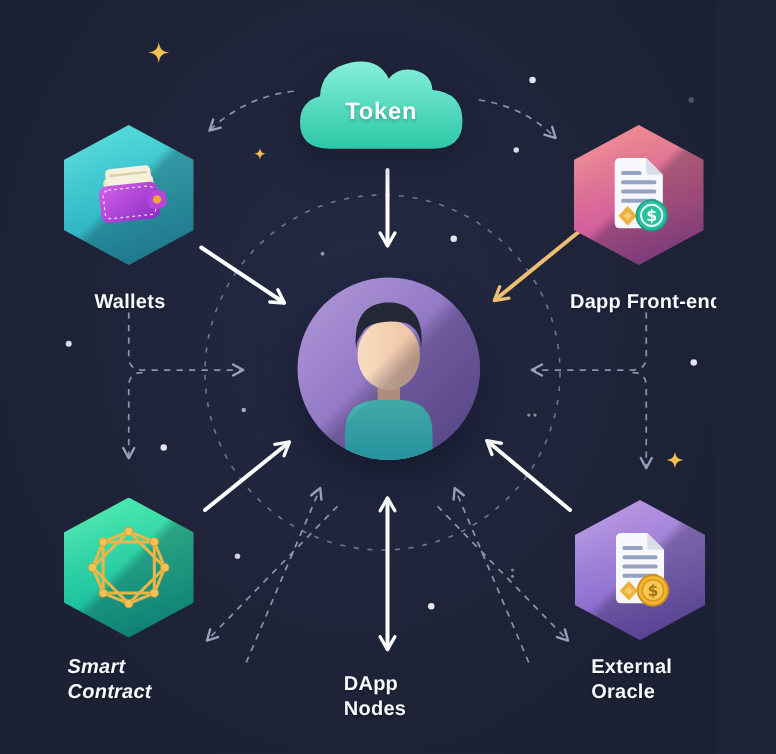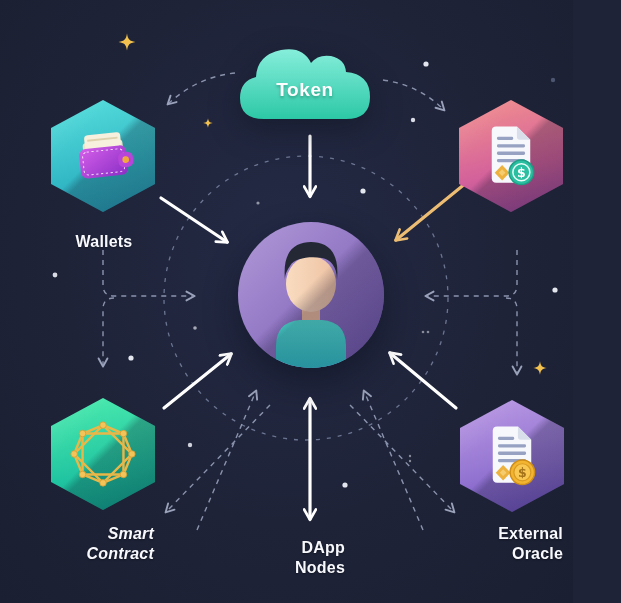--- a/index.html
+++ b/index.html
@@ -35,21 +35,21 @@
     content:"";position:absolute;inset:0;border-radius:50%;
     background:linear-gradient(135deg, transparent 46%, rgba(26,22,52,.28) 54%);
     pointer-events:none;
   }
   
   .cloud-wrap{position:absolute;left:228px;top:33px;width:152px;height:102px;filter:drop-shadow(0 10px 16px rgba(5,10,20,.35));}
   
   .node-label{
     position:absolute;transform:translateX(-50%);
     color:#f8f9fd;font-weight:700;font-size:16px;line-height:1.22;
-    text-align:right;letter-spacing:.2px;text-shadow:0 1px 2px rgba(0,0,0,.4);
+    text-align:left;letter-spacing:.2px;text-shadow:0 1px 2px rgba(0,0,0,.4);
   }
   .token-label{
     position:absolute;left:305px;top:79px;transform:translateX(-50%);
     color:#ffffff;font-weight:700;font-size:19px;letter-spacing:.6px;
     text-shadow:0 2px 3px rgba(6,60,48,.35);z-index:4;
   }
   .nowrap{white-space:nowrap;}
 </style>
 </head>
 <body>
@@ -163,20 +163,21 @@
         <rect x="31" y="44" width="38" height="4.5" rx="2"></rect>
         <rect x="31" y="54" width="38" height="4.5" rx="2"></rect>
       </g>
       <path d="M38 62 L48 72.5 L38 83 L28 72.5 Z" fill="#edb23e"></path>
       <path d="M38 68 L42.5 72.5 L38 77 L33.5 72.5 Z" fill="#f6cd6e"></path>
       <circle cx="64" cy="72" r="16.5" fill="#2abfa0" stroke="#1f9e86" stroke-width="2"></circle>
       <circle cx="64" cy="72" r="11.5" fill="none" stroke="#eafff9" stroke-width="2"></circle>
       <text x="64" y="78.5" text-anchor="middle" font-family="DejaVu Sans, sans-serif" font-size="17" font-weight="bold" fill="#ffffff">$</text>
     </svg>
   </div>
+  <div class="node-label nowrap" style="left:517px;top:232px;">Dapp Front-end</div>
 
   <div class="hex hex-green" style="left:51px;top:398px;">
     <svg width="76" height="76" viewBox="0 0 100 100">
       <g fill="none" stroke="#e9b748" stroke-width="3.2" stroke-linejoin="round">
         <path d="M50 12 L76.9 23.1 L88 50 L76.9 76.9 L50 88 L23.1 76.9 L12 50 L23.1 23.1 Z"></path>
         <path d="M50 12 L88 50 L50 88 L12 50 Z"></path>
         <path d="M76.9 23.1 L76.9 76.9 L23.1 76.9 L23.1 23.1 Z"></path>
       </g>
       <g fill="#f3c45a" stroke="#d69b2b" stroke-width="1">
         <circle cx="50" cy="12" r="4.3"></circle>

